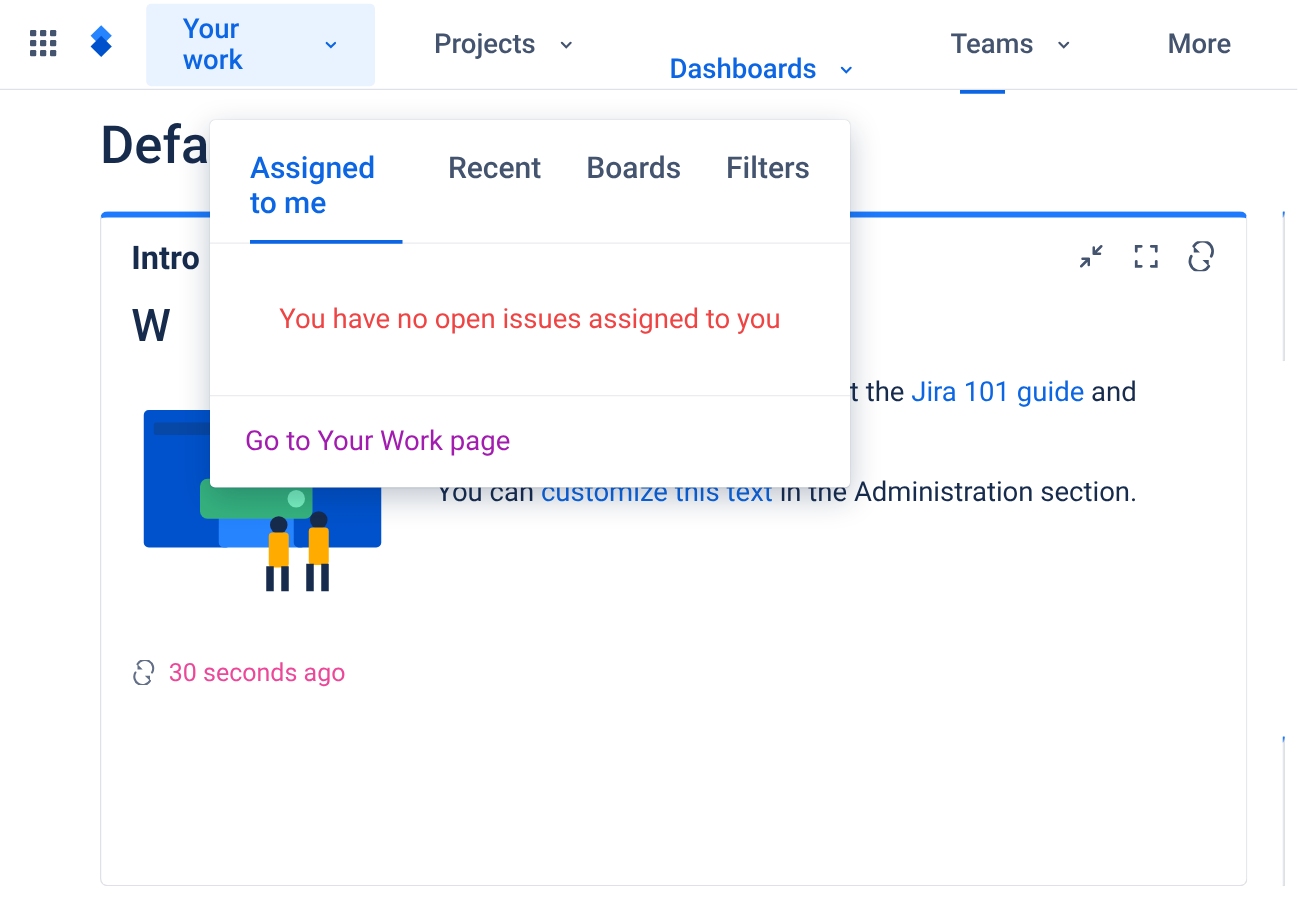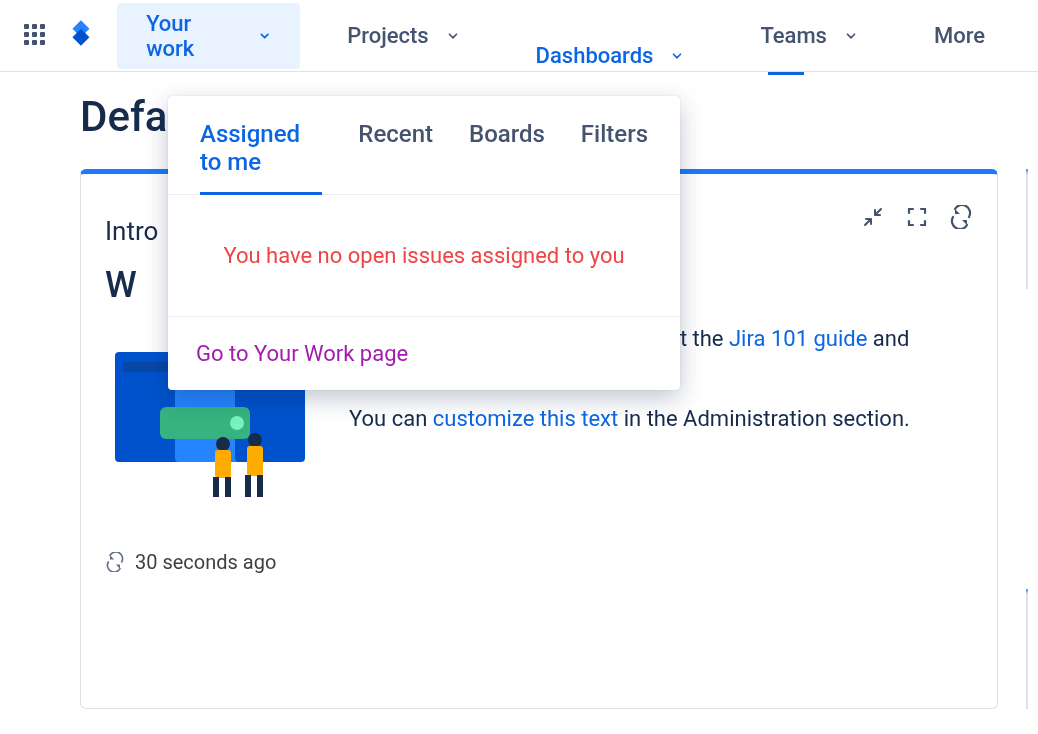--- a/index.html
+++ b/index.html
@@ -144,22 +144,21 @@
     .side-stack { display: flex; flex-direction: column; }
 
     .gadget-header {
       display: flex;
       align-items: center;
       justify-content: space-between;
       padding: 18px 24px;
     }
     .gadget-title {
       font-size: 26px;
-      font-weight: 400;
-      margin-top: 24px;
+      font-weight: 700;
     }
     .gadget-actions {
       display: flex;
       gap: 20px;
     }
     .icon-btn { cursor: pointer; color: #44546f; }
 
     .gadget-body {
       padding: 0 24px 24px 24px;
       display: flex;
@@ -181,21 +180,21 @@
       margin-bottom: 14px;
     }
     .welcome-text a { color: #0c66e4; text-decoration: none; }
 
     .gadget-footer {
       display: flex;
       align-items: center;
       gap: 10px;
       padding: 20px 24px;
       font-size: 20px;
-      color: #404040;
+      color: #ec4899;
     }
   </style>
 </head>
 <body>
 
 <div class="top-nav">
   <div class="app-switcher">
     <span></span>
       <span></span>
       <span></span>

